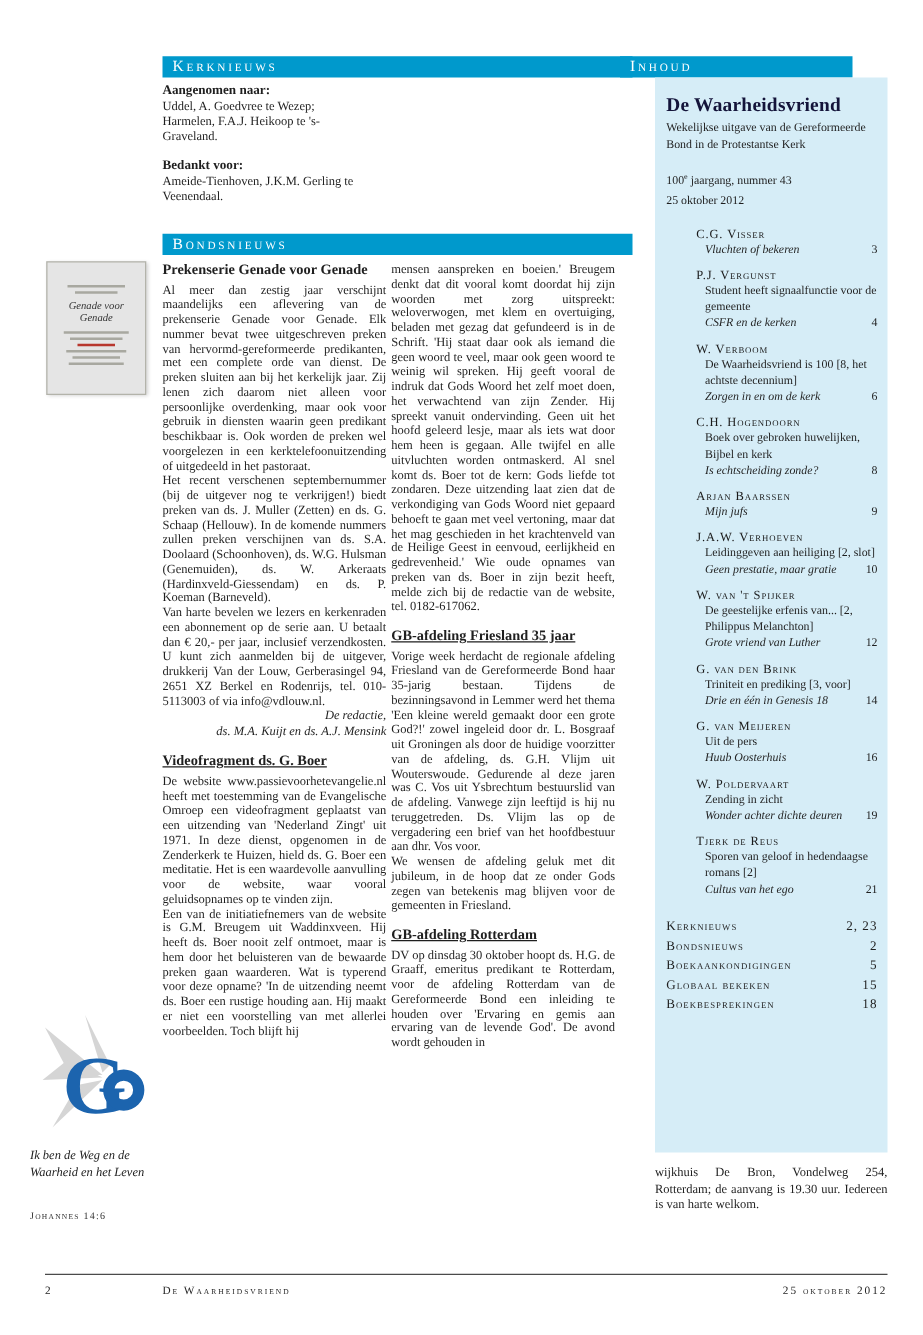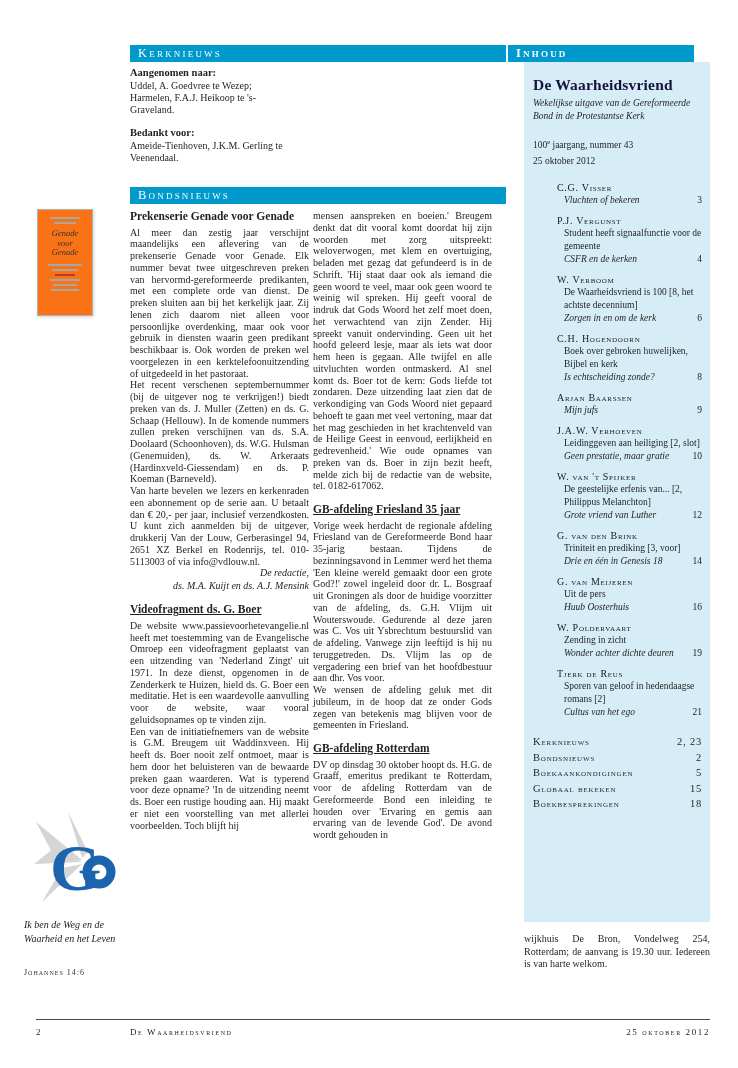--- a/index.html
+++ b/index.html
@@ -9,55 +9,55 @@
     color:#1f1f1f;
   }
   .page { position:relative; width:738px; height:1068px; background:#fff; overflow:hidden; }
 
   
   .section-bar { position:absolute; height:17px; background:var(--accent,#0099cc); color:#fff;
                  display:flex; align-items:center; padding-left:8px; }
   .bar-label { font-variant:small-caps; letter-spacing:2.2px; font-size:12.5px; line-height:1; }
   #kerk-bar   { left:130px; top:45px;  width:376px; }
   #bonds-bar  { left:130px; top:187px; width:376px; }
-  #inhoud-bar { left:508px; top:45px;  width:186px;font-weight:bold; }
+  #inhoud-bar { left:496px; top:45px;  width:186px; }
 
   
   .kerk-content { position:absolute; left:130px; top:66px; width:376px; display:flex; gap:22px; }
   .kcol1 { width:190px; }
   .kcol2 { width:164px; }
   .khead { font-weight:bold; font-size:10.5px; line-height:13px; margin-bottom:1px; }
   .kbody { font-size:10px; line-height:11.8px; }
   .mt { margin-top:11px; }
 
   
   .main-cols { position:absolute; left:130px; top:210px; width:376px; display:flex; gap:4px; }
   .mcol { width:179px; }
   .article-h { font-weight:bold; font-size:11.5px; line-height:13.5px; margin-bottom:3px; }
   .article-h.later { margin-top:11px;text-decoration:underline; }
   .body-p { font-size:10px; line-height:11.75px; text-align:justify; }
   .sig { font-style:italic; text-align:right; font-size:10px; line-height:12.5px; }
 
   
-  .book-cover { position:absolute; left:37px; top:209px; width:56px; height:107px;
-                background:#f97316; border:1px solid #b3b3aa; box-shadow:1px 1px 3px rgba(0,0,0,.18);
-                padding:7px 6px; }
+  .book-cover { position:absolute; left:37px; top:209px; width:80px; height:107px;
+                background:#e5e5e5; border:1px solid #b3b3aa; box-shadow:1px 1px 3px rgba(0,0,0,.18);
+                padding:18px 6px; }
   .bc-line { height:2px; background:#a8a8a0; margin:0 auto 3px auto; }
   .bc-line.red { background:var(--cover-red,#b8372e); }
   .bc-title { font-style:italic; font-size:8.5px; line-height:9.5px; text-align:center; margin:5px 0 6px 0; color:#333; }
   .logo-wrap { position:absolute; left:34px; top:810px; width:88px; height:100px; }
   .quote { position:absolute; left:24px; top:918px; width:106px; text-align:left; }
   .quote-text { font-style:italic; font-size:10px; line-height:13.5px; color:#222; }
   .quote-ref { font-variant:small-caps; letter-spacing:1px; font-size:8px; margin-top:23px; color:#333; }
 
   
   .inhoud-box { position:absolute; left:524px; top:62px; width:186px; height:860px;
                 background:var(--sidebar-bg,#d6edf7); padding:14px 8px 0 9px; overflow:hidden; }
   .wv-title { font-size:15.5px; font-weight:bold; color:var(--title-color,#14143a); margin-bottom:3px; letter-spacing:.2px; }
-  .wv-sub { font-style:italic; font-size:9.5px; line-height:12.5px; margin-bottom:12px; }
+  .wv-sub { font-size:9.5px; line-height:12.5px; margin-bottom:12px; }
   .wv-issue { font-size:9.5px; line-height:16px; }
   .wv-issue sup { font-size:6.5px; }
   .toc { margin-top:12px;margin-left:24px; }
   .toc-entry { margin-bottom:7px; }
   .toc-author { font-variant:small-caps; letter-spacing:.7px; font-size:10px; line-height:13px; color:#1a1a1a; }
   .toc-line { display:flex; font-size:9.5px; line-height:13px; padding-left:7px; }
   .toc-line.it { font-style:italic; }
   .toc-text { flex:1 1 auto; }
   .toc-page { padding-left:4px; align-self:flex-end; font-style:normal; }
   .rubrics { margin-top:15px; }

